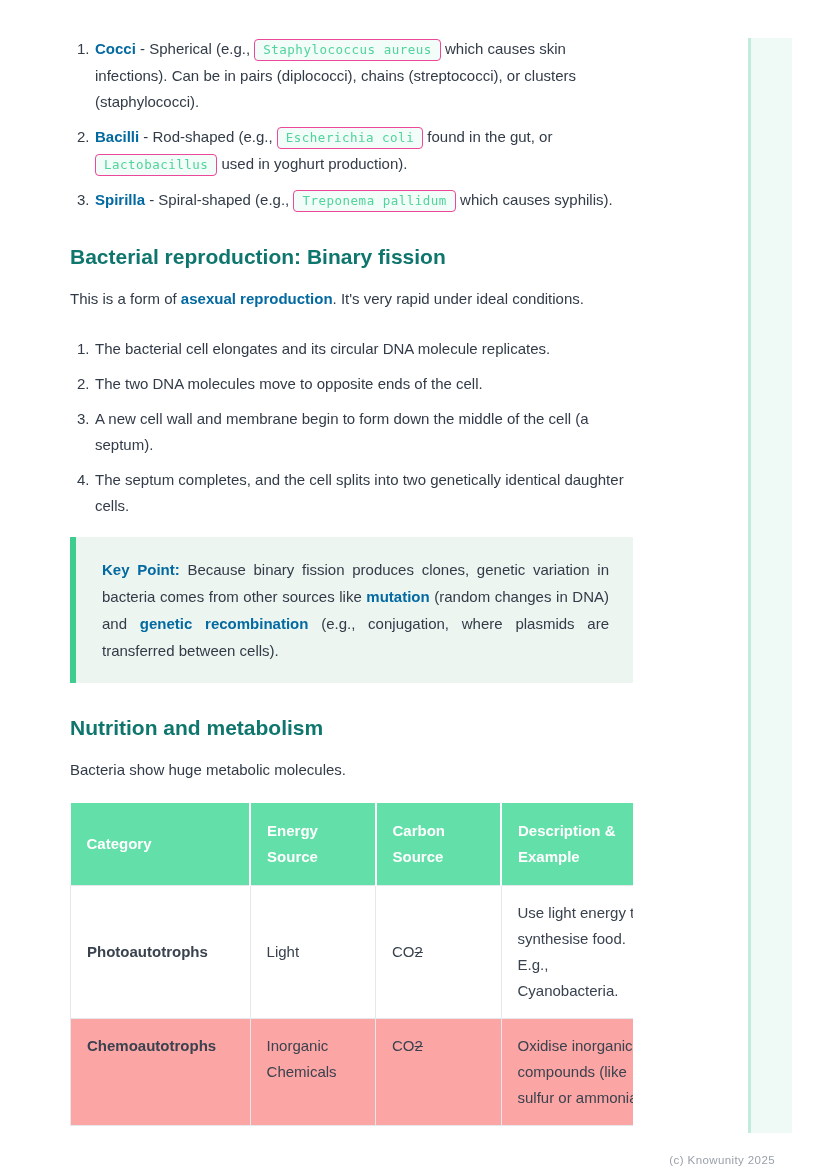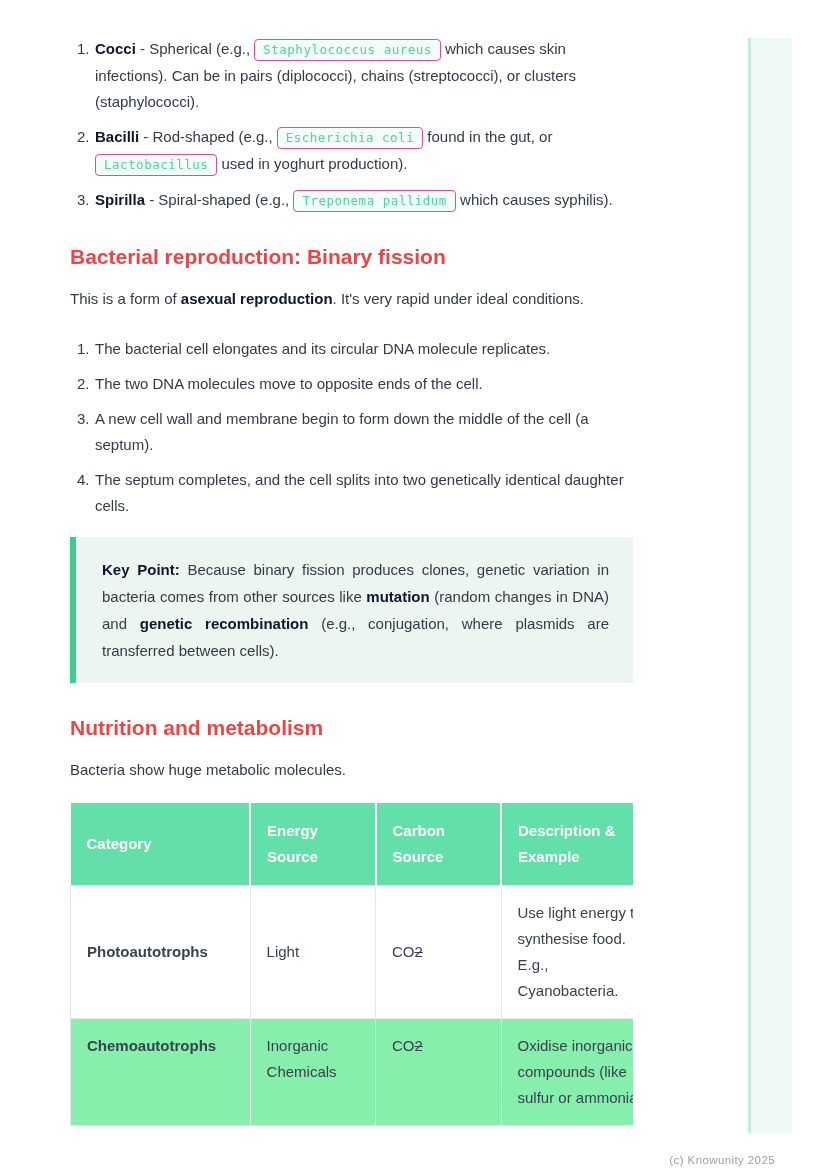--- a/index.html
+++ b/index.html
@@ -42,37 +42,37 @@
     z-index: 2;
     font-size: 15px;
     line-height: 26px;
   }
   .olist { margin: 0; padding: 0; }
   .olist.first { margin-top: 36px; }
   .li { display: flex; margin-bottom: 9px; }
   .li:last-child { margin-bottom: 0; }
   .num { flex: 0 0 25px; padding-left: 7px; }
   .li-body { flex: 1; }
-  strong, b { color: #0f172a; font-weight: 700; }
+  strong, b { color: #0369a1; font-weight: 700; }
   code.tag {
     font-family: "DejaVu Sans Mono", "Liberation Mono", monospace;
     font-size: 12.5px;
     letter-spacing: 0.5px;
     color: #50d49c;
     background: #f2fcf8;
     border: 1px solid #ec4899;
     border-radius: 4px;
     padding: 2px 8px 3px 8px;
     white-space: nowrap;
   }
   h2.section {
     font-size: 21px;
     line-height: 30px;
     font-weight: 700;
-    color: #ef4444;
+    color: #0f766e;
     margin: 28px 0 14px 0;
   }
   p.para { margin: 0 0 20px 0; }
   .keypoint {
     margin-top: 18px;
     background: #ecf5f0;
     border-left: 6px solid #3ecd8e;
     padding: 19px 24px 19px 26px;
     line-height: 27px;
     text-align: justify;
@@ -99,21 +99,21 @@
   table.nutrition td {
     border: 1px solid #e5e7ea;
     padding: 14px 16px;
     font-size: 15px;
     line-height: 26px;
     color: #39424e;
     vertical-align: middle;
     background: #ffffff;
   }
   table.nutrition tr.alt td {
-    background: #86efac;
+    background: #fca5a5;
     vertical-align: top;
   }
   td.cat { font-weight: 700; color: #222b36; }
   .pre-line { white-space: pre-line; }
   .strike { text-decoration: line-through; }
 </style>
 </head>
 <body>
 
 <div class="page">

